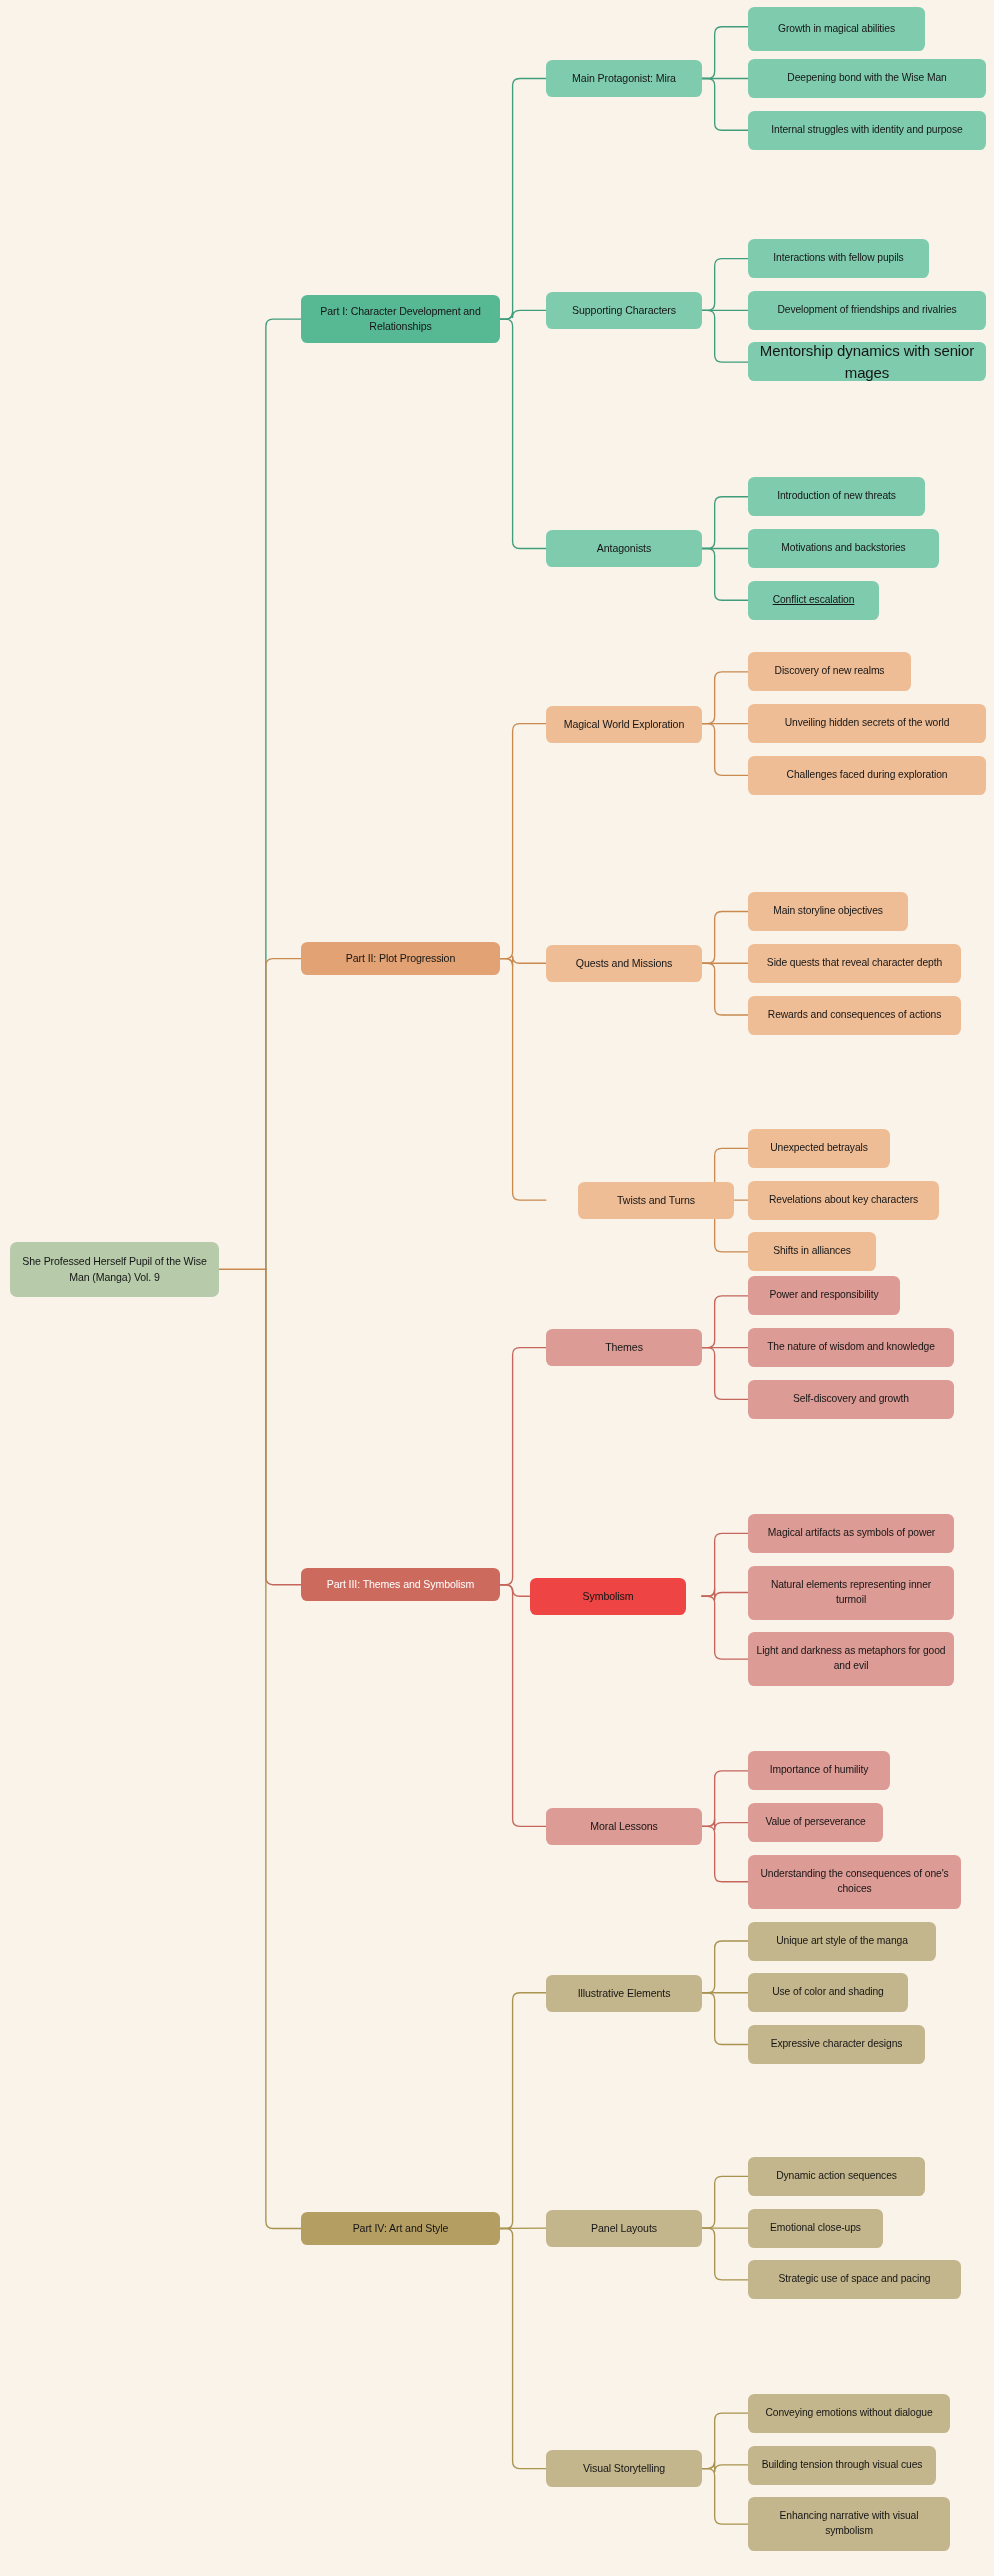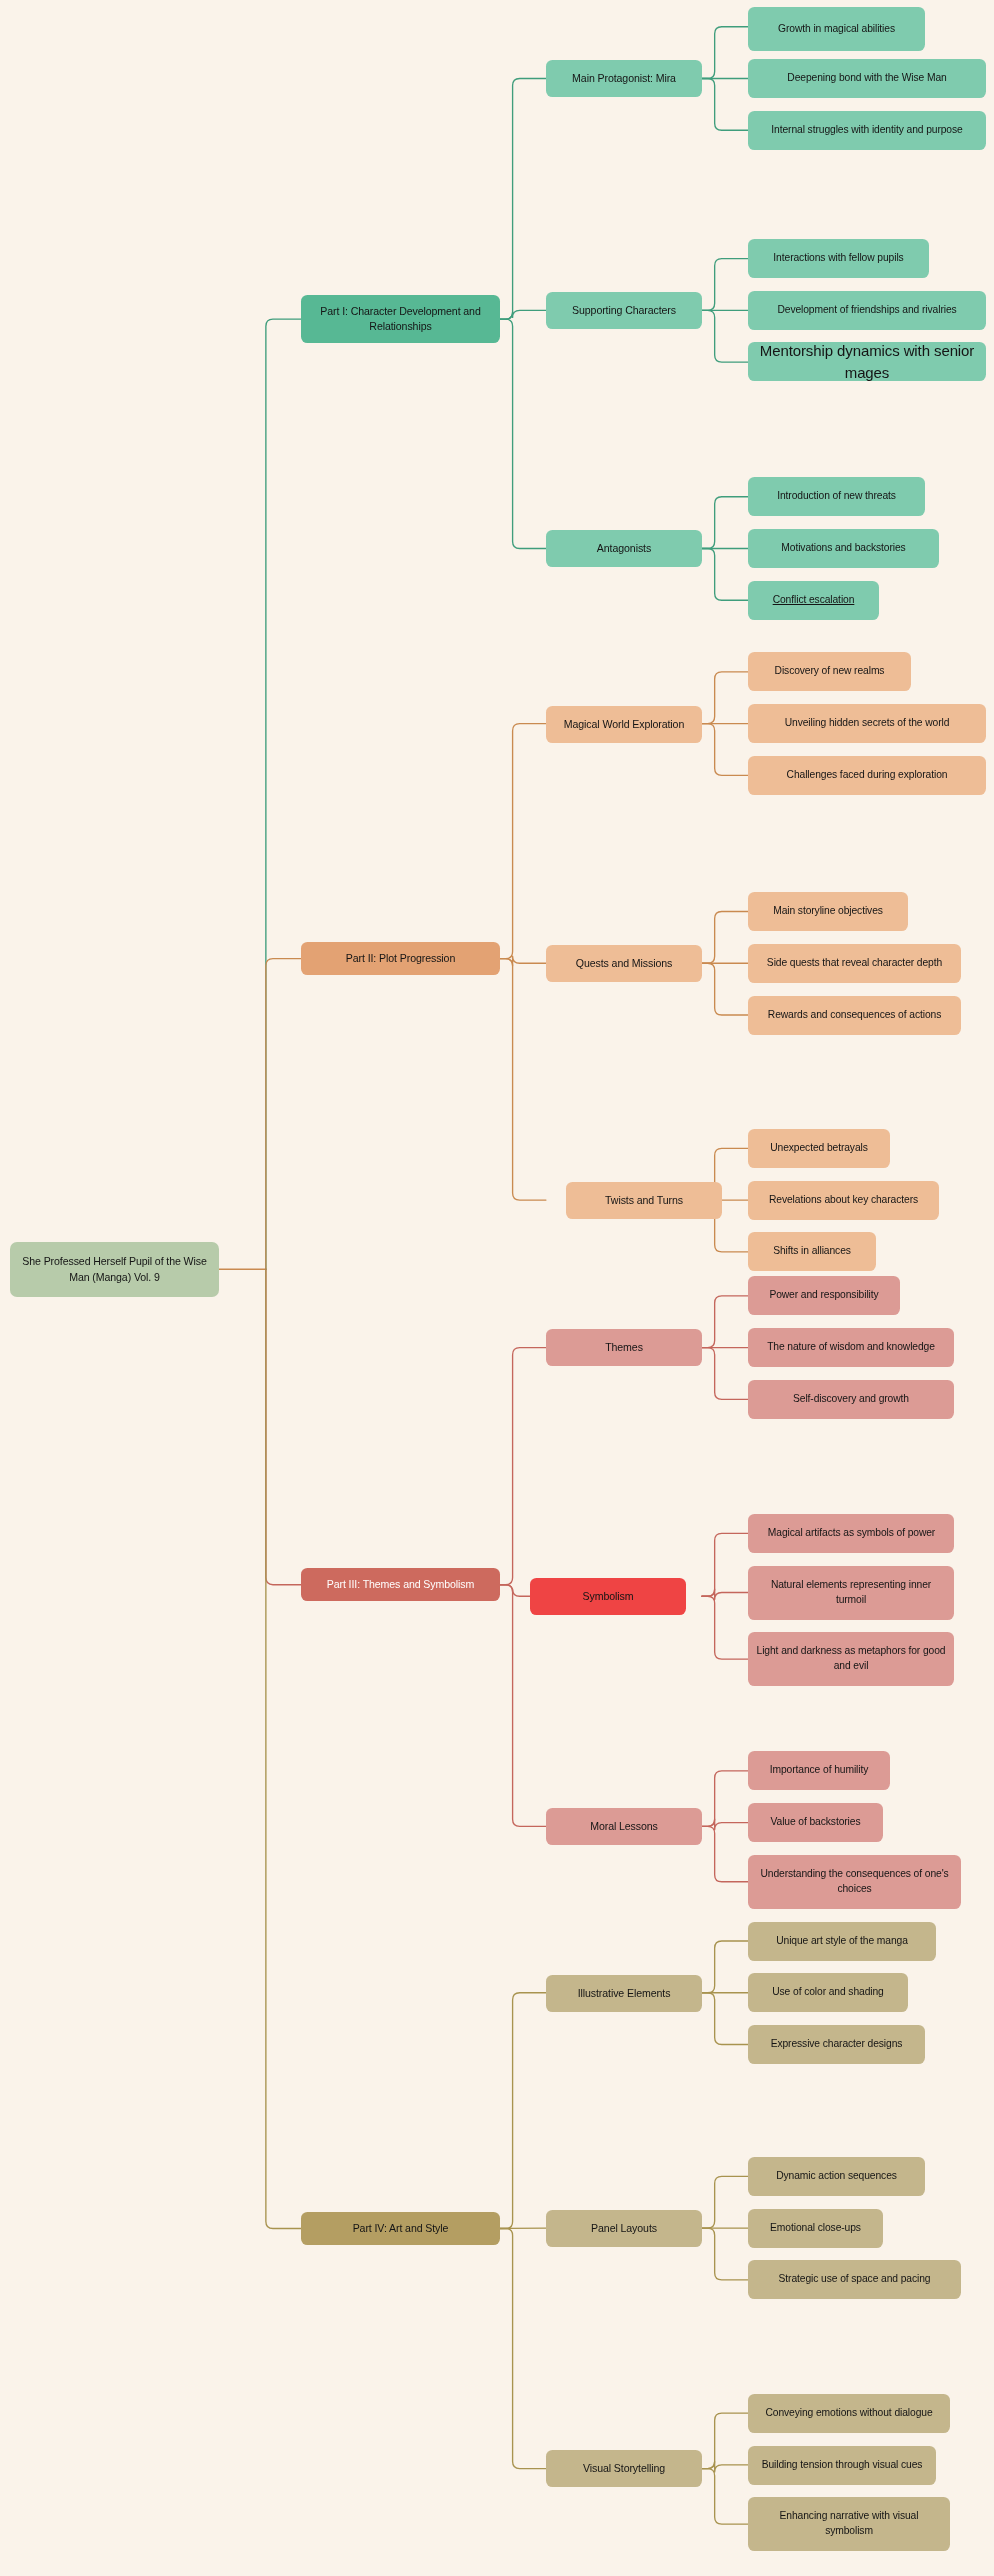--- a/index.html
+++ b/index.html
@@ -162,21 +162,21 @@
       </div>
       <div class="node leaf" style="left: 748px; top: 892px; width: 160px; height: 39px; background: rgb(238, 189, 150); font-size: 10.3px;">
         <span>Main storyline objectives</span>
       </div>
       <div class="node leaf" style="left: 748px; top: 944px; width: 213px; height: 39px; background: rgb(238, 189, 150); font-size: 10.3px;">
         <span>Side quests that reveal character depth</span>
       </div>
       <div class="node leaf" style="left: 748px; top: 996px; width: 213px; height: 39px; background: rgb(238, 189, 150); font-size: 10.3px;">
         <span>Rewards and consequences of actions</span>
       </div>
-      <div class="node sub" style="left: 566px; top: 1182px; width: 156px; height: 37px; background: rgb(238, 189, 150); font-size: 10.6px;">
+      <div class="node sub" style="left: 578px; top: 1182px; width: 156px; height: 37px; background: rgb(238, 189, 150); font-size: 10.6px;">
         <span>Twists and Turns</span>
       </div>
       <div class="node leaf" style="left: 748px; top: 1129px; width: 142px; height: 39px; background: rgb(238, 189, 150); font-size: 10.3px;">
         <span>Unexpected betrayals</span>
       </div>
       <div class="node leaf" style="left: 748px; top: 1181px; width: 191px; height: 39px; background: rgb(238, 189, 150); font-size: 10.3px;">
         <span>Revelations about key characters</span>
       </div>
       <div class="node leaf" style="left: 748px; top: 1232px; width: 128px; height: 39px; background: rgb(238, 189, 150); font-size: 10.3px;">
         <span>Shifts in alliances</span>
@@ -208,21 +208,21 @@
       <div class="node leaf" style="left: 748px; top: 1632px; width: 206px; height: 54px; background: rgb(220, 155, 149); font-size: 10.3px;">
         <span>Light and darkness as metaphors for good and evil</span>
       </div>
       <div class="node sub" style="left: 546px; top: 1808px; width: 156px; height: 37px; background: rgb(220, 155, 149); font-size: 10.6px;">
         <span>Moral Lessons</span>
       </div>
       <div class="node leaf" style="left: 748px; top: 1751px; width: 142px; height: 39px; background: rgb(220, 155, 149); font-size: 10.3px;">
         <span>Importance of humility</span>
       </div>
       <div class="node leaf" style="left: 748px; top: 1803px; width: 135px; height: 39px; background: rgb(220, 155, 149); font-size: 10.3px;">
-        <span>Value of backstories</span>
+        <span>Value of perseverance</span>
       </div>
       <div class="node leaf" style="left: 748px; top: 1855px; width: 213px; height: 54px; background: rgb(220, 155, 149); font-size: 10.3px;">
         <span>Understanding the consequences of one's choices</span>
       </div>
       <div class="node branch" style="left: 301px; top: 2212px; width: 199px; height: 33px; background: rgb(180, 158, 98); color: rgb(21, 21, 21); font-size: 10.6px;">
         <span>Part IV: Art and Style</span>
       </div>
       <div class="node sub" style="left: 546px; top: 1975px; width: 156px; height: 37px; background: rgb(196, 182, 140); font-size: 10.6px;">
         <span>Illustrative Elements</span>
       </div>

